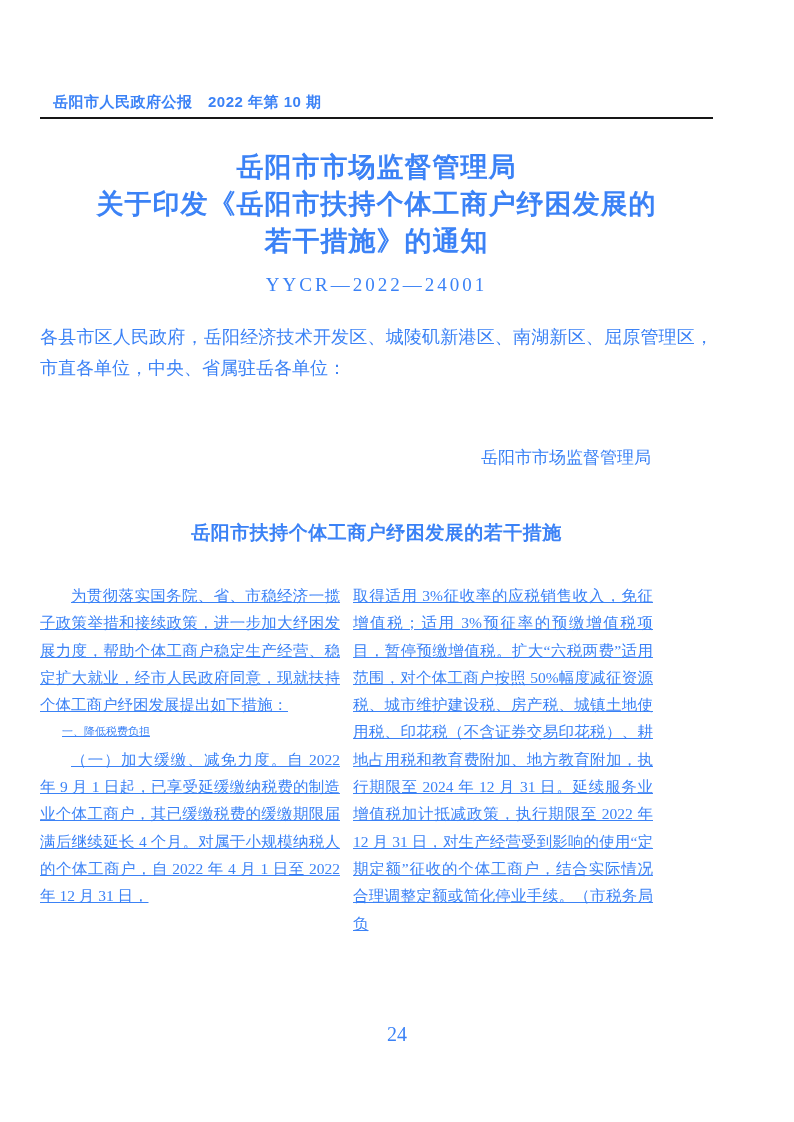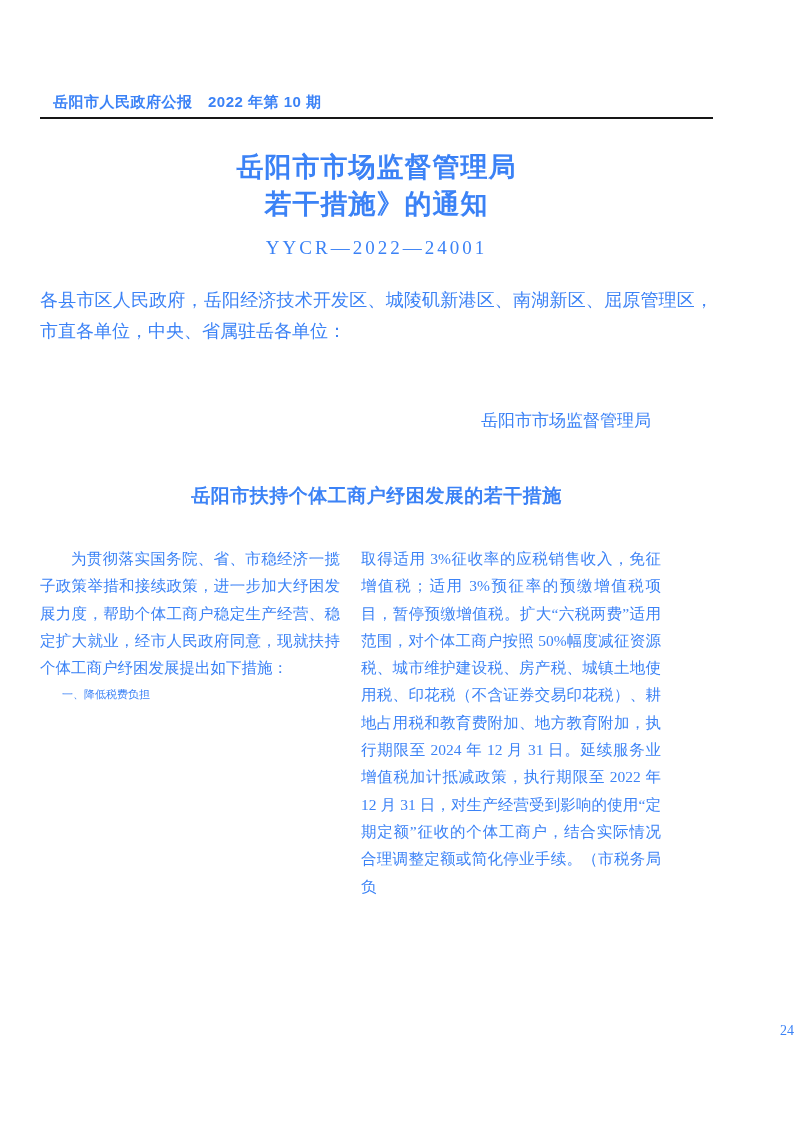--- a/index.html
+++ b/index.html
@@ -74,58 +74,60 @@
   .measures-title {
     margin: 44px 0 0 0;
     text-align: center;
     font-size: 19px;
     font-weight: 700;
     letter-spacing: 0.5px;
   }
   .columns {
     margin-top: 36px;
     display: flex;
-    gap: 21px;
+    gap: 13px;
+    text-decoration: underline;
   }
   .col {
     width: 300px;
     font-size: 15.5px;
     line-height: 27.3px;
     text-align: justify;
     text-justify: inter-ideograph;
   }
   .col p { margin: 0; }
   .indent { text-indent: 2em; }
   .heiti-heading {
     font-family: "Liberation Sans", "DejaVu Sans", sans-serif;
     font-size: 11px;
   }
   
   .page-number {
     position: absolute;
     top: 1023px;
     left: 0;
     width: 794px;
-    text-align: right;
-    font-size: 14px;
+    text-align: center;
+    font-size: 20px;
   }
 </style>
 </head>
 <body>
 
 <div class="page">
 
   <header>
     <div class="masthead">岳阳市人民政府公报　2022 年第 10 期</div>
     <div class="masthead-rule"></div>
   </header>
 
   <section>
     <h1 class="notice-title">
       <span>岳阳市市场监督管理局</span>
+      <span>关于印发《岳阳市扶持个体工商户纾困发展的</span>
       <span>若干措施》的通知</span>
     </h1>
 
 
     <div class="doc-code">YYCR—2022—24001</div>
 
     <p class="recipients kai">各县市区人民政府，岳阳经济技术开发区、城陵矶新港区、南湖新区、屈原管理区，市直各单位，中央、省属驻岳各单位：</p>
 
 
     <div class="signature">
@@ -133,20 +135,21 @@
     </div>
   </section>
 
   <section>
     <h2 class="measures-title">岳阳市扶持个体工商户纾困发展的若干措施</h2>
 
     <div class="columns">
       <div class="col">
         <p class="indent">为贯彻落实国务院、省、市稳经济一揽子政策举措和接续政策，进一步加大纾困发展力度，帮助个体工商户稳定生产经营、稳定扩大就业，经市人民政府同意，现就扶持个体工商户纾困发展提出如下措施：</p>
         <p class="indent heiti-heading">一、降低税费负担</p>
+        <p class="indent">（一）加大缓缴、减免力度。自 2022 年 9 月 1 日起，已享受延缓缴纳税费的制造业个体工商户，其已缓缴税费的缓缴期限届满后继续延长 4 个月。对属于小规模纳税人的个体工商户，自 2022 年 4 月 1 日至 2022 年 12 月 31 日，</p>
       </div>
       <div class="col">
         <p>取得适用 3%征收率的应税销售收入，免征增值税；适用 3%预征率的预缴增值税项目，暂停预缴增值税。扩大“六税两费”适用范围，对个体工商户按照 50%幅度减征资源税、城市维护建设税、房产税、城镇土地使用税、印花税（不含证券交易印花税）、耕地占用税和教育费附加、地方教育附加，执行期限至 2024 年 12 月 31 日。延续服务业增值税加计抵减政策，执行期限至 2022 年 12 月 31 日，对生产经营受到影响的使用“定期定额”征收的个体工商户，结合实际情况合理调整定额或简化停业手续。（市税务局负</p>
       </div>
     </div>
   </section>
 
   <footer>
     <div class="page-number">24</div>
   </footer>

